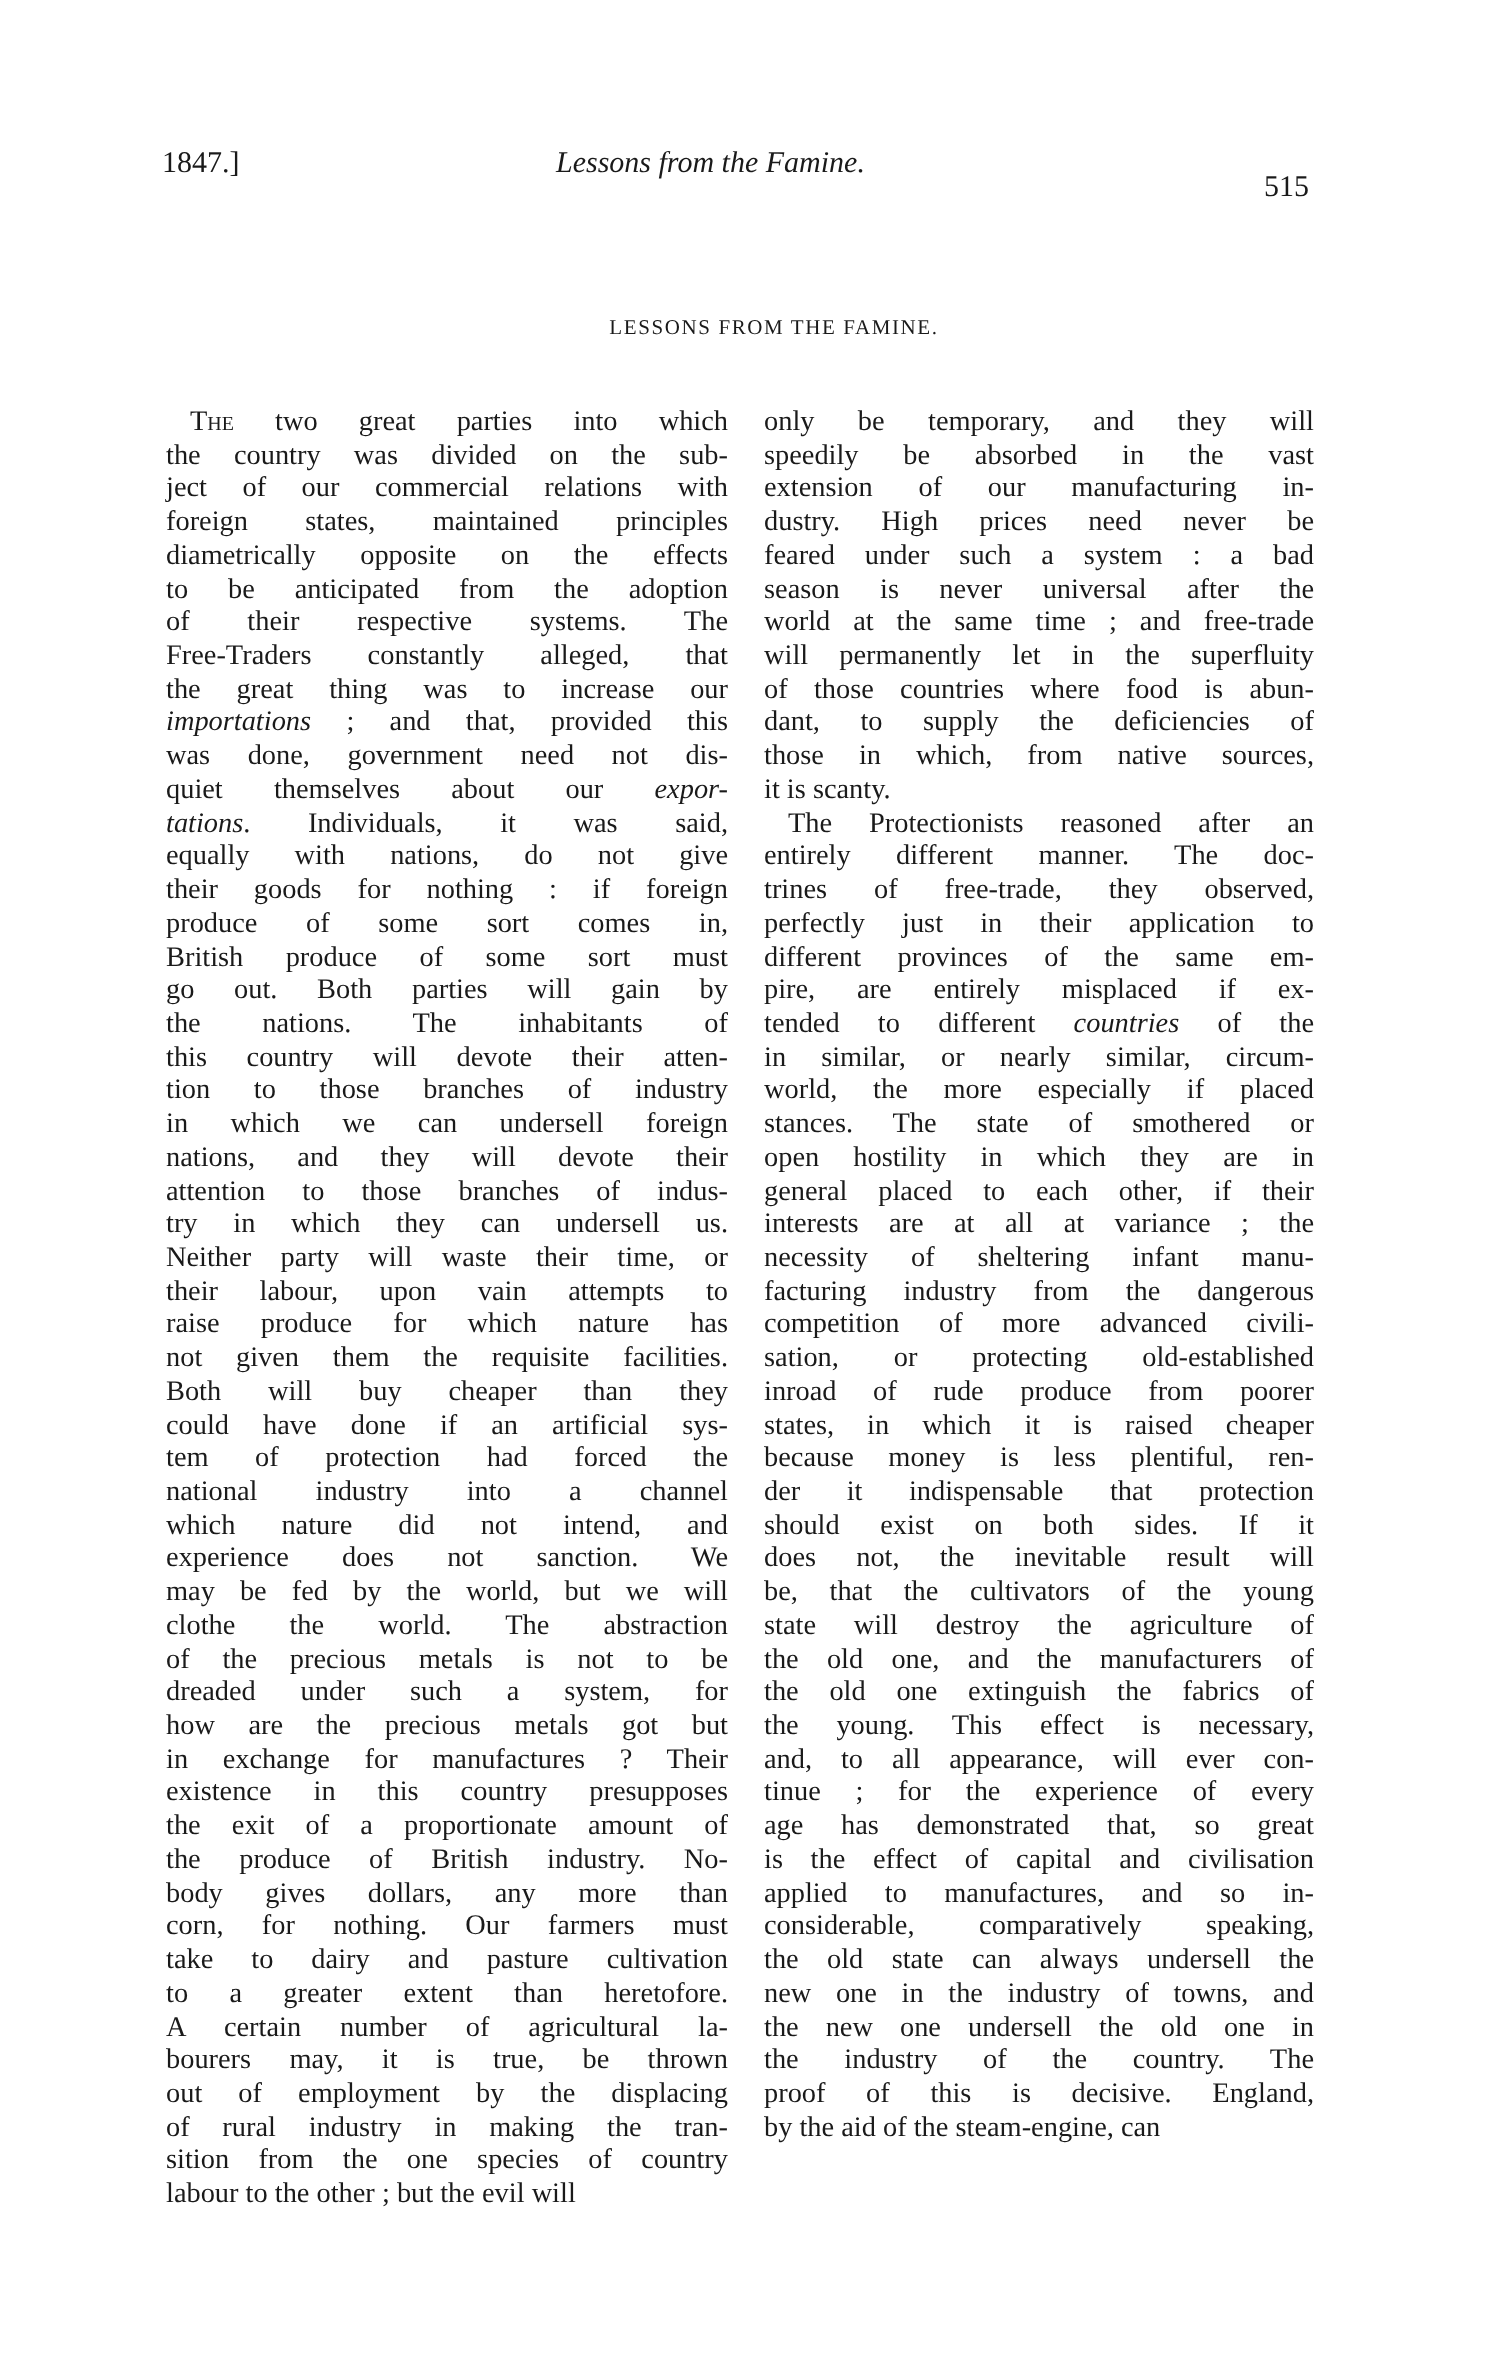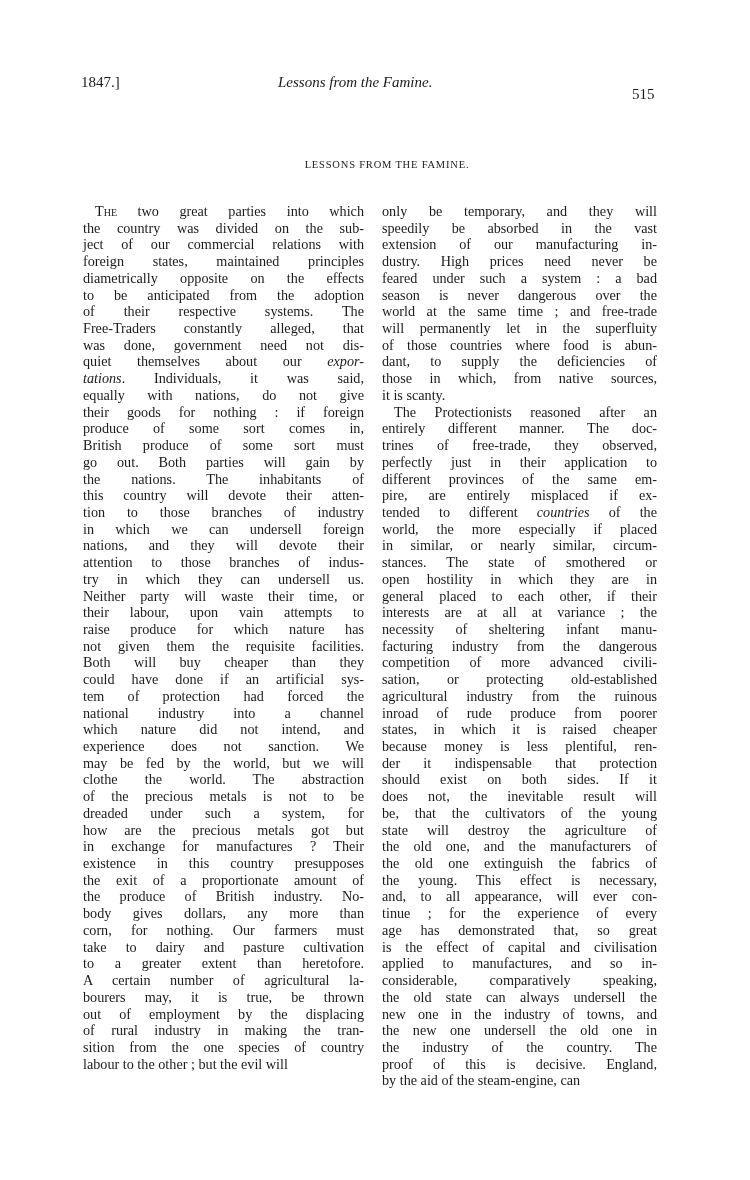--- a/index.html
+++ b/index.html
@@ -36,20 +36,22 @@
 
 <div class="col col-left" id="col-left">
     <span class="line indent"><span class="sc">The</span> two great parties into which</span>
     <span class="line">the country was divided on the sub-</span>
     <span class="line">ject of our commercial relations with</span>
     <span class="line">foreign states, maintained principles</span>
     <span class="line">diametrically opposite on the effects</span>
     <span class="line">to be anticipated from the adoption</span>
     <span class="line">of their respective systems. The</span>
     <span class="line">Free-Traders constantly alleged, that</span>
+    <span class="line">the great thing was to increase our</span>
+    <span class="line"><span class="it">importations</span> ; and that, provided this</span>
     <span class="line">was done, government need not dis-</span>
     <span class="line">quiet themselves about our <span class="it">expor-</span></span>
     <span class="line"><span class="it">tations</span>. Individuals, it was said,</span>
     <span class="line">equally with nations, do not give</span>
     <span class="line">their goods for nothing : if foreign</span>
     <span class="line">produce of some sort comes in,</span>
     <span class="line">British produce of some sort must</span>
     <span class="line">go out. Both parties will gain by</span>
     <span class="line">the nations. The inhabitants of</span>
     <span class="line">this country will devote their atten-</span>
@@ -87,45 +89,44 @@
     <span class="line">of rural industry in making the tran-</span>
     <span class="line">sition from the one species of country</span>
     <span class="line last">labour to the other ; but the evil will</span>
   </div>
 <div class="col col-right" id="col-right">
     <span class="line">only be temporary, and they will</span>
     <span class="line">speedily be absorbed in the vast</span>
     <span class="line">extension of our manufacturing in-</span>
     <span class="line">dustry. High prices need never be</span>
     <span class="line">feared under such a system : a bad</span>
-    <span class="line">season is never dangerous over the</span>
+    <span class="line">season is never universal after the</span>
     <span class="line">world at the same time ; and free-trade</span>
     <span class="line">will permanently let in the superfluity</span>
     <span class="line">of those countries where food is abun-</span>
     <span class="line">dant, to supply the deficiencies of</span>
     <span class="line">those in which, from native sources,</span>
     <span class="line last">it is scanty.</span>
     <span class="line indent">The Protectionists reasoned after an</span>
     <span class="line">entirely different manner. The doc-</span>
     <span class="line">trines of free-trade, they observed,</span>
     <span class="line">perfectly just in their application to</span>
     <span class="line">different provinces of the same em-</span>
     <span class="line">pire, are entirely misplaced if ex-</span>
     <span class="line">tended to different <span class="it">countries</span> of the</span>
+    <span class="line">in similar, or nearly similar, circum-</span>
     <span class="line">world, the more especially if placed</span>
-    <span class="line">in similar, or nearly similar, circum-</span>
     <span class="line">stances. The state of smothered or</span>
     <span class="line">open hostility in which they are in</span>
     <span class="line">general placed to each other, if their</span>
     <span class="line">interests are at all at variance ; the</span>
     <span class="line">necessity of sheltering infant manu-</span>
     <span class="line">facturing industry from the dangerous</span>
     <span class="line">competition of more advanced civili-</span>
     <span class="line">sation, or protecting old-established</span>
-    <span class="line">agricultural industry from the ruinous</span>
     <span class="line">inroad of rude produce from poorer</span>
     <span class="line">states, in which it is raised cheaper</span>
     <span class="line">because money is less plentiful, ren-</span>
     <span class="line">der it indispensable that protection</span>
     <span class="line">should exist on both sides. If it</span>
     <span class="line">does not, the inevitable result will</span>
     <span class="line">be, that the cultivators of the young</span>
     <span class="line">state will destroy the agriculture of</span>
     <span class="line">the old one, and the manufacturers of</span>
     <span class="line">the old one extinguish the fabrics of</span>

